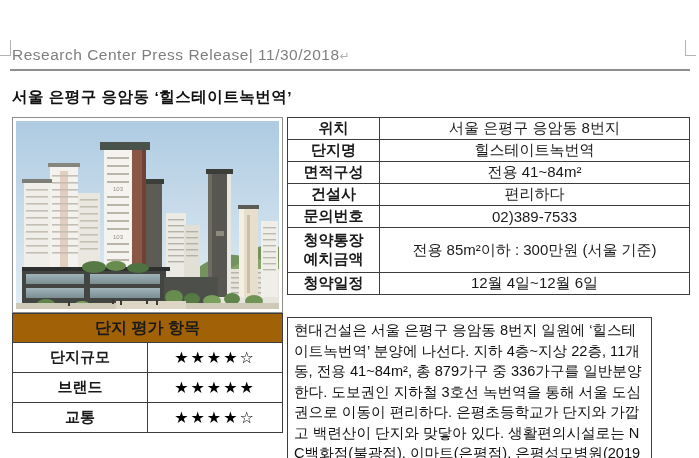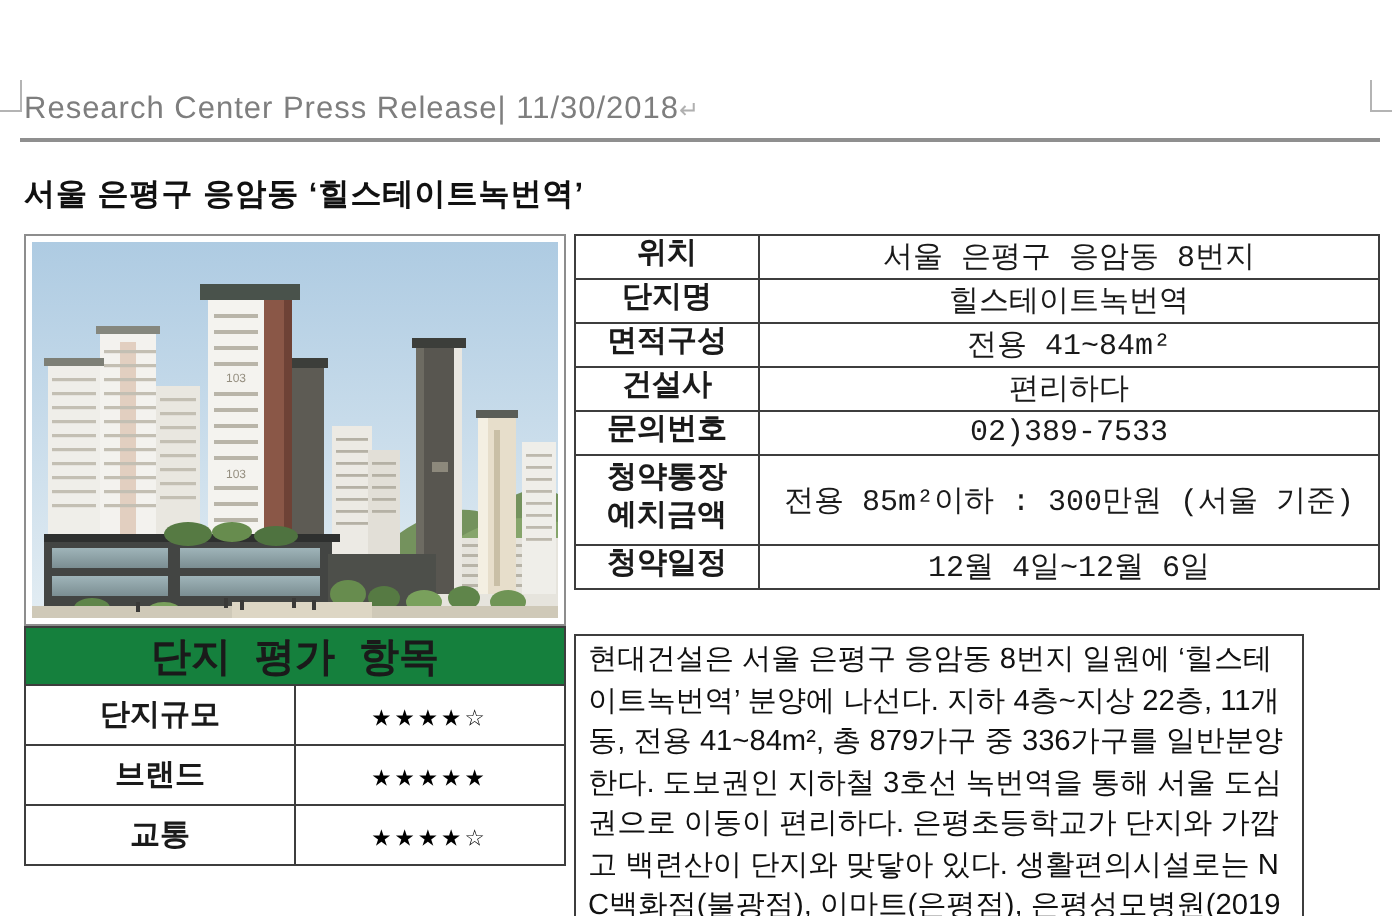--- a/index.html
+++ b/index.html
@@ -34,30 +34,30 @@
   }
 
   
   .photo-box {
     position: absolute; left: 12px; top: 77px;
     width: 271px; height: 196px;
     border: 1px solid #8d8d8d; background: #fff; padding: 3px;
   }
   .photo-box svg { display: block; width: 263px; height: 188px; }
 
-  table { border-collapse: collapse; table-layout: fixed; font-family: Liberation Mono, monospace; }
+  table { border-collapse: collapse; table-layout: fixed; }
   td, th { border: 1px solid #3d3d3d; overflow: hidden; }
 
   .eval-table {
     position: absolute; left: 12px; top: 273px;
     width: 271px;
   }
   .eval-table th {
-    height: 29px; font-size: 20px; font-weight: bold;
-    background: #15803d; text-align: center;
+    height: 29px; font-size: 16px; font-weight: bold;
+    background: #a16207; text-align: center;
   }
   .eval-table td { height: 30px; text-align: center; vertical-align: middle; }
   .eval-label { width: 146px; font-size: 15px; font-weight: bold; }
   .eval-stars { font-size: 16px; letter-spacing: 2px; color: #000; }
 
   .info-table {
     position: absolute; left: 287px; top: 77px;
     width: 403px;
   }
   .info-table td { text-align: center; vertical-align: middle; font-size: 15px; }

